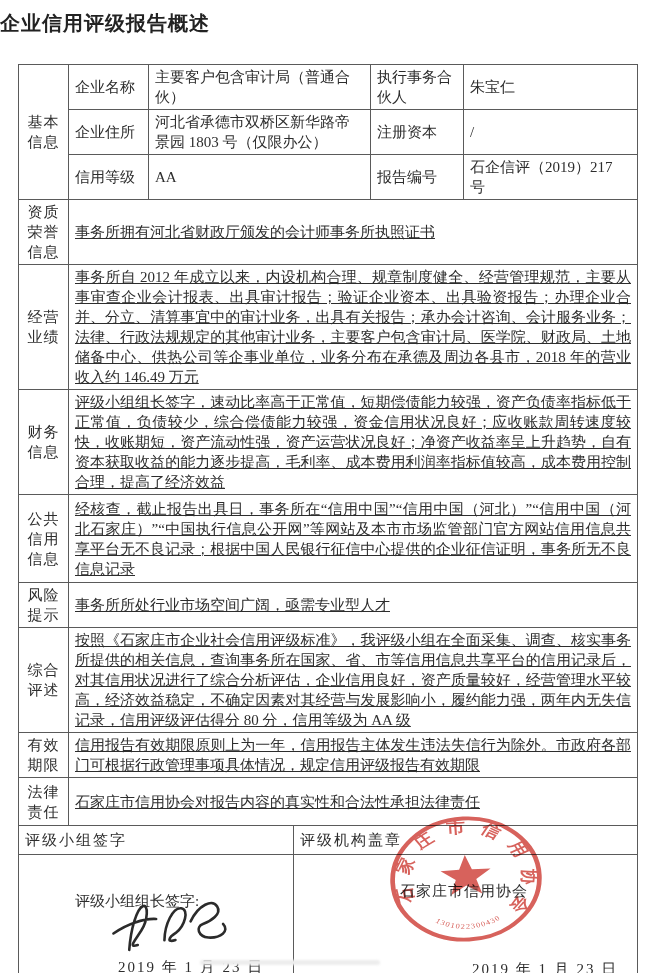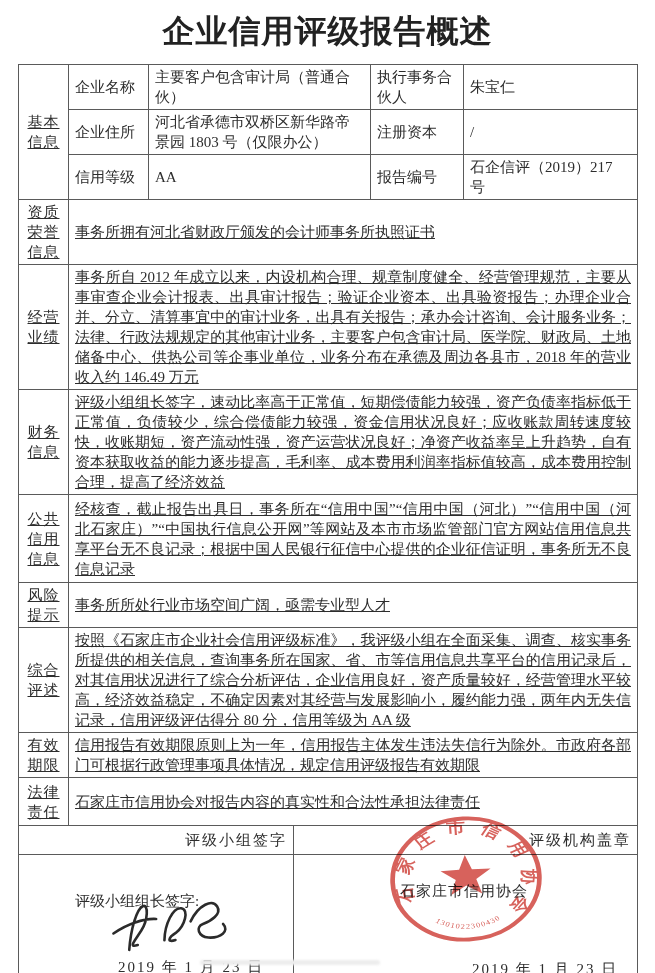--- a/index.html
+++ b/index.html
@@ -2,44 +2,44 @@
 <html><head>
 <meta charset="utf-8">
 <style>
   html,body{margin:0;padding:0;background:#ffffff;}
   body{
     width:655px;height:973px;position:relative;overflow:hidden;
     font-family:"Liberation Serif","DejaVu Serif",serif;
     color:#2d2d2d;
   }
   .page-title{
-    position:absolute;top:10px;left:0;width:655px;text-align:center;
-    font-size:32px;font-weight:700;letter-spacing:1px;color:#222;
+    position:absolute;top:10px;left:0;width:655px;
+    font-size:20px;font-weight:700;letter-spacing:1px;color:#222;
   }
   table.report{
     position:absolute;left:18px;top:64px;width:619px;
     border-collapse:collapse;table-layout:fixed;
   }
   table.report td{
     border:1px solid #5a5a5a;vertical-align:middle;
     font-size:15px;line-height:20px;padding:2px 6px;
     overflow:hidden;
   }
   td.rowlabel{
     text-align:center;white-space:pre-line;padding:2px 2px;
-    line-height:23px;letter-spacing:1px;text-decoration:underline;
+    line-height:23px;letter-spacing:1px;
   }
   td.fieldname{padding:2px 6px;}
   td.fieldvalue{padding:2px 4px 2px 6px;}
   td.paragraph{
     font-size:14.8px;line-height:20px;padding:3px 6px 3px 8px;
     text-align:justify;
     text-decoration:underline;
   }
-  td.sig-header{text-align:right;letter-spacing:2px;padding:1px;}
+  td.sig-header{text-align:left;letter-spacing:2px;padding:1px;}
   td.sig-body{position:relative;padding:0;}
   .leader-label{position:absolute;left:56px;top:36px;font-size:15px;}
   .org-name{position:absolute;left:106px;top:26px;font-size:15px;letter-spacing:1px;}
   .date-left{position:absolute;left:99px;top:102px;font-size:15px;letter-spacing:2px;}
   .date-right{position:absolute;left:178px;top:104px;font-size:15px;letter-spacing:2px;}
   .hand-signature{
     position:absolute;left:86px;top:40px;transform:rotate(-6deg);
   }
   .seal{
     position:absolute;left:386px;top:813px;width:160px;height:132px;

